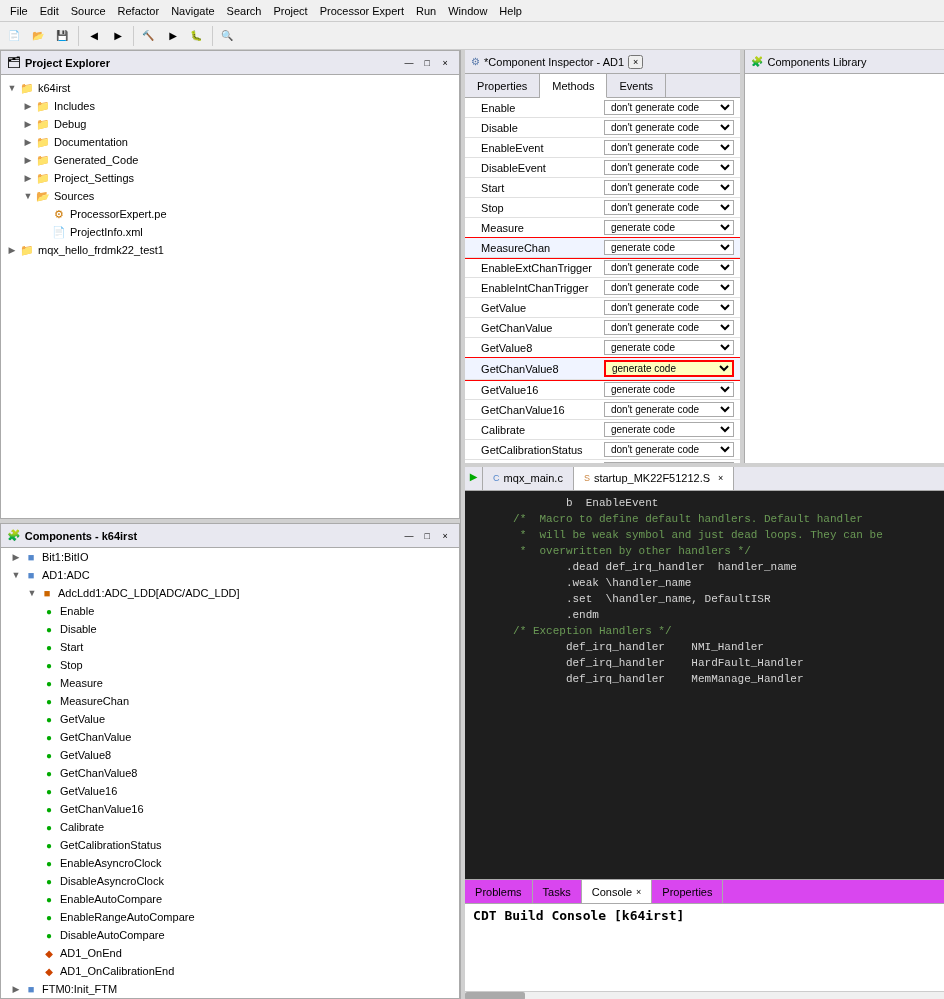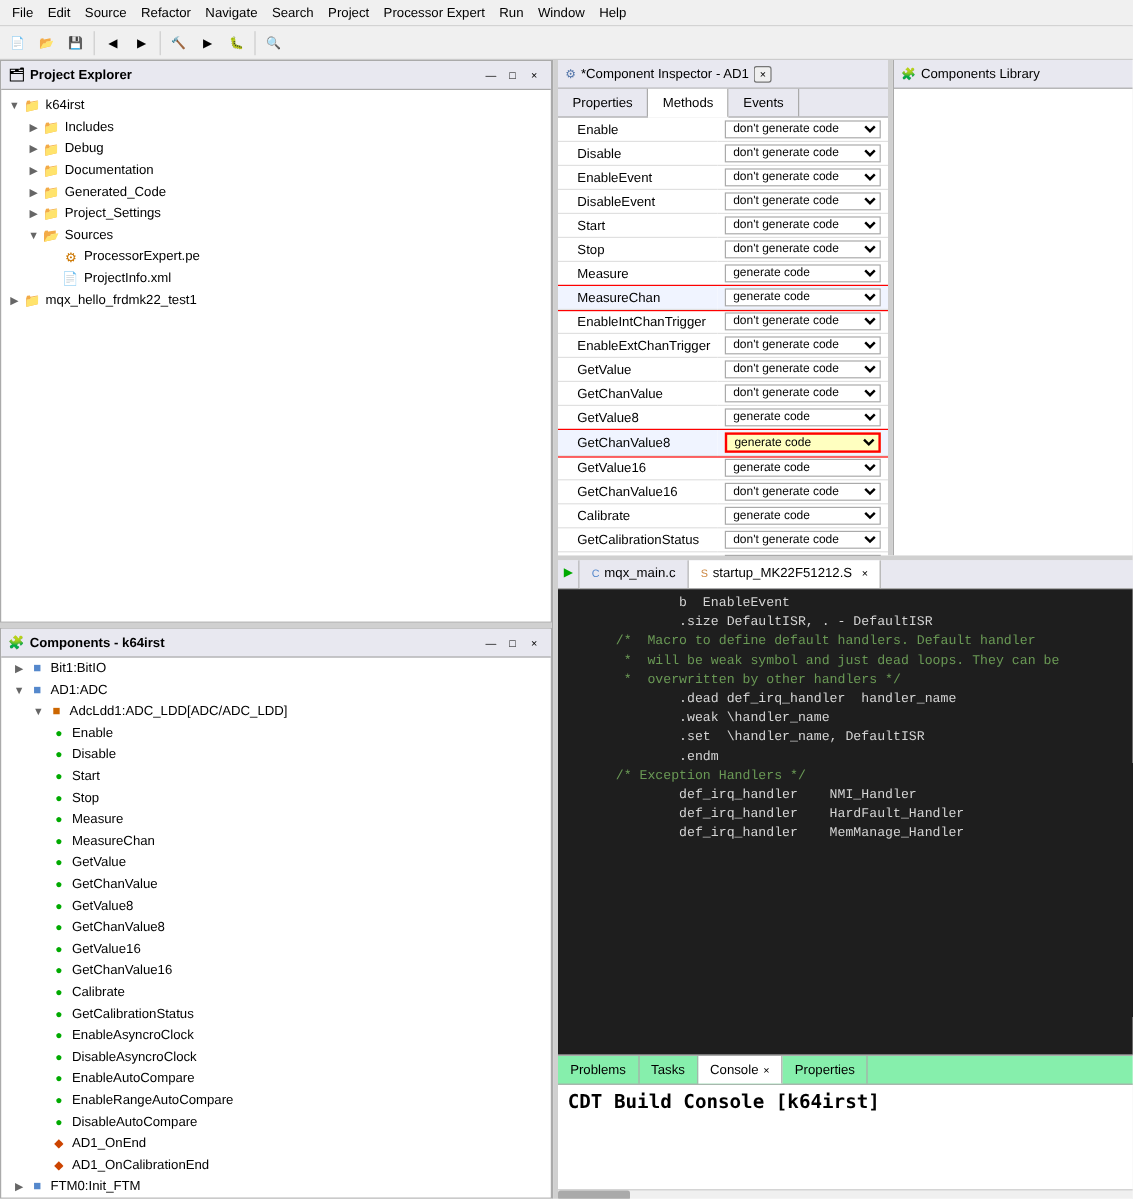--- a/index.html
+++ b/index.html
@@ -115,28 +115,28 @@
     .code-line {
       display: flex; padding: 0 8px; line-height: 16px; white-space: pre;
     }
     .line-num { color: #858585; width: 30px; flex-shrink: 0; text-align: right; margin-right: 10px; user-select: none; }
     
     
     .console-area {
       height: 120px; background: white; border-top: 1px solid #aaa; display: flex; flex-direction: column;
     }
     .console-tabs {
-      display: flex; background: #86efac; border-bottom: 1px solid #aaa; height: 24px; align-items: stretch;
+      display: flex; background: #d946ef; border-bottom: 1px solid #aaa; height: 24px; align-items: stretch;
     }
     .console-tab {
       padding: 3px 10px; cursor: pointer; border-right: 1px solid #aaa;
       display: flex; align-items: center; font-size: 11px; gap: 4px;
     }
     .console-tab.active { background: white; }
-    .console-content { flex: 1; overflow: auto; padding: 4px 8px; font-family: monospace; font-size: 16px; }
+    .console-content { flex: 1; overflow: auto; padding: 4px 8px; font-family: monospace; font-size: 13px; }
     
     
     .overflow-auto { overflow: auto; }
     ::-webkit-scrollbar { width: 8px; height: 8px; }
     ::-webkit-scrollbar-thumb { background: #aaa; }
     ::-webkit-scrollbar-track { background: #f0f0f0; }
     
     
     .splitter-h {
       height: 4px; background: #d0d0d0; cursor: row-resize; flex-shrink: 0;
@@ -472,25 +472,25 @@
                 </tr>
                 <tr>
                   <td style="padding-left: 16px; width: 180px;">Measure</td>
                   <td><select class="method-select"><option value="don't generate code">don't generate code</option><option value="generate code" selected="">generate code</option></select></td>
                 </tr>
                 <tr style="outline: red solid 1px; background: rgb(240, 244, 255);">
                   <td style="padding-left: 16px; width: 180px;">MeasureChan</td>
                   <td><select class="method-select"><option value="don't generate code">don't generate code</option><option value="generate code" selected="">generate code</option></select></td>
                 </tr>
                 <tr>
+                  <td style="padding-left: 16px; width: 180px;">EnableExtChanTrigger</td>
+                  <td><select class="method-select"><option value="don't generate code">don't generate code</option><option value="generate code">generate code</option></select></td>
+                </tr>
+                <tr>
                   <td style="padding-left: 16px; width: 180px;">EnableIntChanTrigger</td>
-                  <td><select class="method-select"><option value="don't generate code">don't generate code</option><option value="generate code">generate code</option></select></td>
-                </tr>
-                <tr>
-                  <td style="padding-left: 16px; width: 180px;">EnableExtChanTrigger</td>
                   <td><select class="method-select"><option value="don't generate code">don't generate code</option><option value="generate code">generate code</option></select></td>
                 </tr>
                 <tr>
                   <td style="padding-left: 16px; width: 180px;">GetValue</td>
                   <td><select class="method-select"><option value="don't generate code">don't generate code</option><option value="generate code">generate code</option></select></td>
                 </tr>
                 <tr>
                   <td style="padding-left: 16px; width: 180px;">GetChanValue</td>
                   <td><select class="method-select"><option value="don't generate code">don't generate code</option><option value="generate code">generate code</option></select></td>
                 </tr>
@@ -554,21 +554,20 @@
           <div class="code-tab active">
             <span style="color:#cc8844; font-size:9px;">S</span>
             <span>startup_MK22F51212.S</span>
             <span style="margin-left:4px; font-size:9px; cursor:pointer;">×</span>
           </div>
         </div>
       </div>
 
       <div class="code-content" id="code-content-area">
       <div class="code-line"><span class="line-num"></span><span style="color: rgb(212, 212, 212);">	b  EnableEvent</span></div>
-          <div class="code-line"><span class="line-num"></span><span style="color: rgb(212, 212, 212);">	.size DefaultISR, . - DefaultISR</span></div>
           <div class="code-line"><span class="line-num"></span><span></span></div>
           <div class="code-line"><span class="line-num"></span><span style="color: rgb(106, 153, 85);">/*  Macro to define default handlers. Default handler</span></div>
           <div class="code-line"><span class="line-num"></span><span style="color: rgb(106, 153, 85);"> *  will be weak symbol and just dead loops. They can be</span></div>
           <div class="code-line"><span class="line-num"></span><span style="color: rgb(106, 153, 85); text-align: center;"> *  overwritten by other handlers */</span></div>
           <div class="code-line"><span class="line-num"></span><span style="color: rgb(212, 212, 212);">	.dead def_irq_handler  handler_name</span></div>
           <div class="code-line"><span class="line-num"></span><span style="color: rgb(212, 212, 212);">	.weak \handler_name</span></div>
           <div class="code-line"><span class="line-num"></span><span style="color: rgb(212, 212, 212);">	.set  \handler_name, DefaultISR</span></div>
           <div class="code-line"><span class="line-num"></span><span style="color: rgb(212, 212, 212);">	.endm</span></div>
           <div class="code-line"><span class="line-num"></span><span></span></div>
           <div class="code-line"><span class="line-num"></span><span style="color: rgb(106, 153, 85);">/* Exception Handlers */</span></div>

